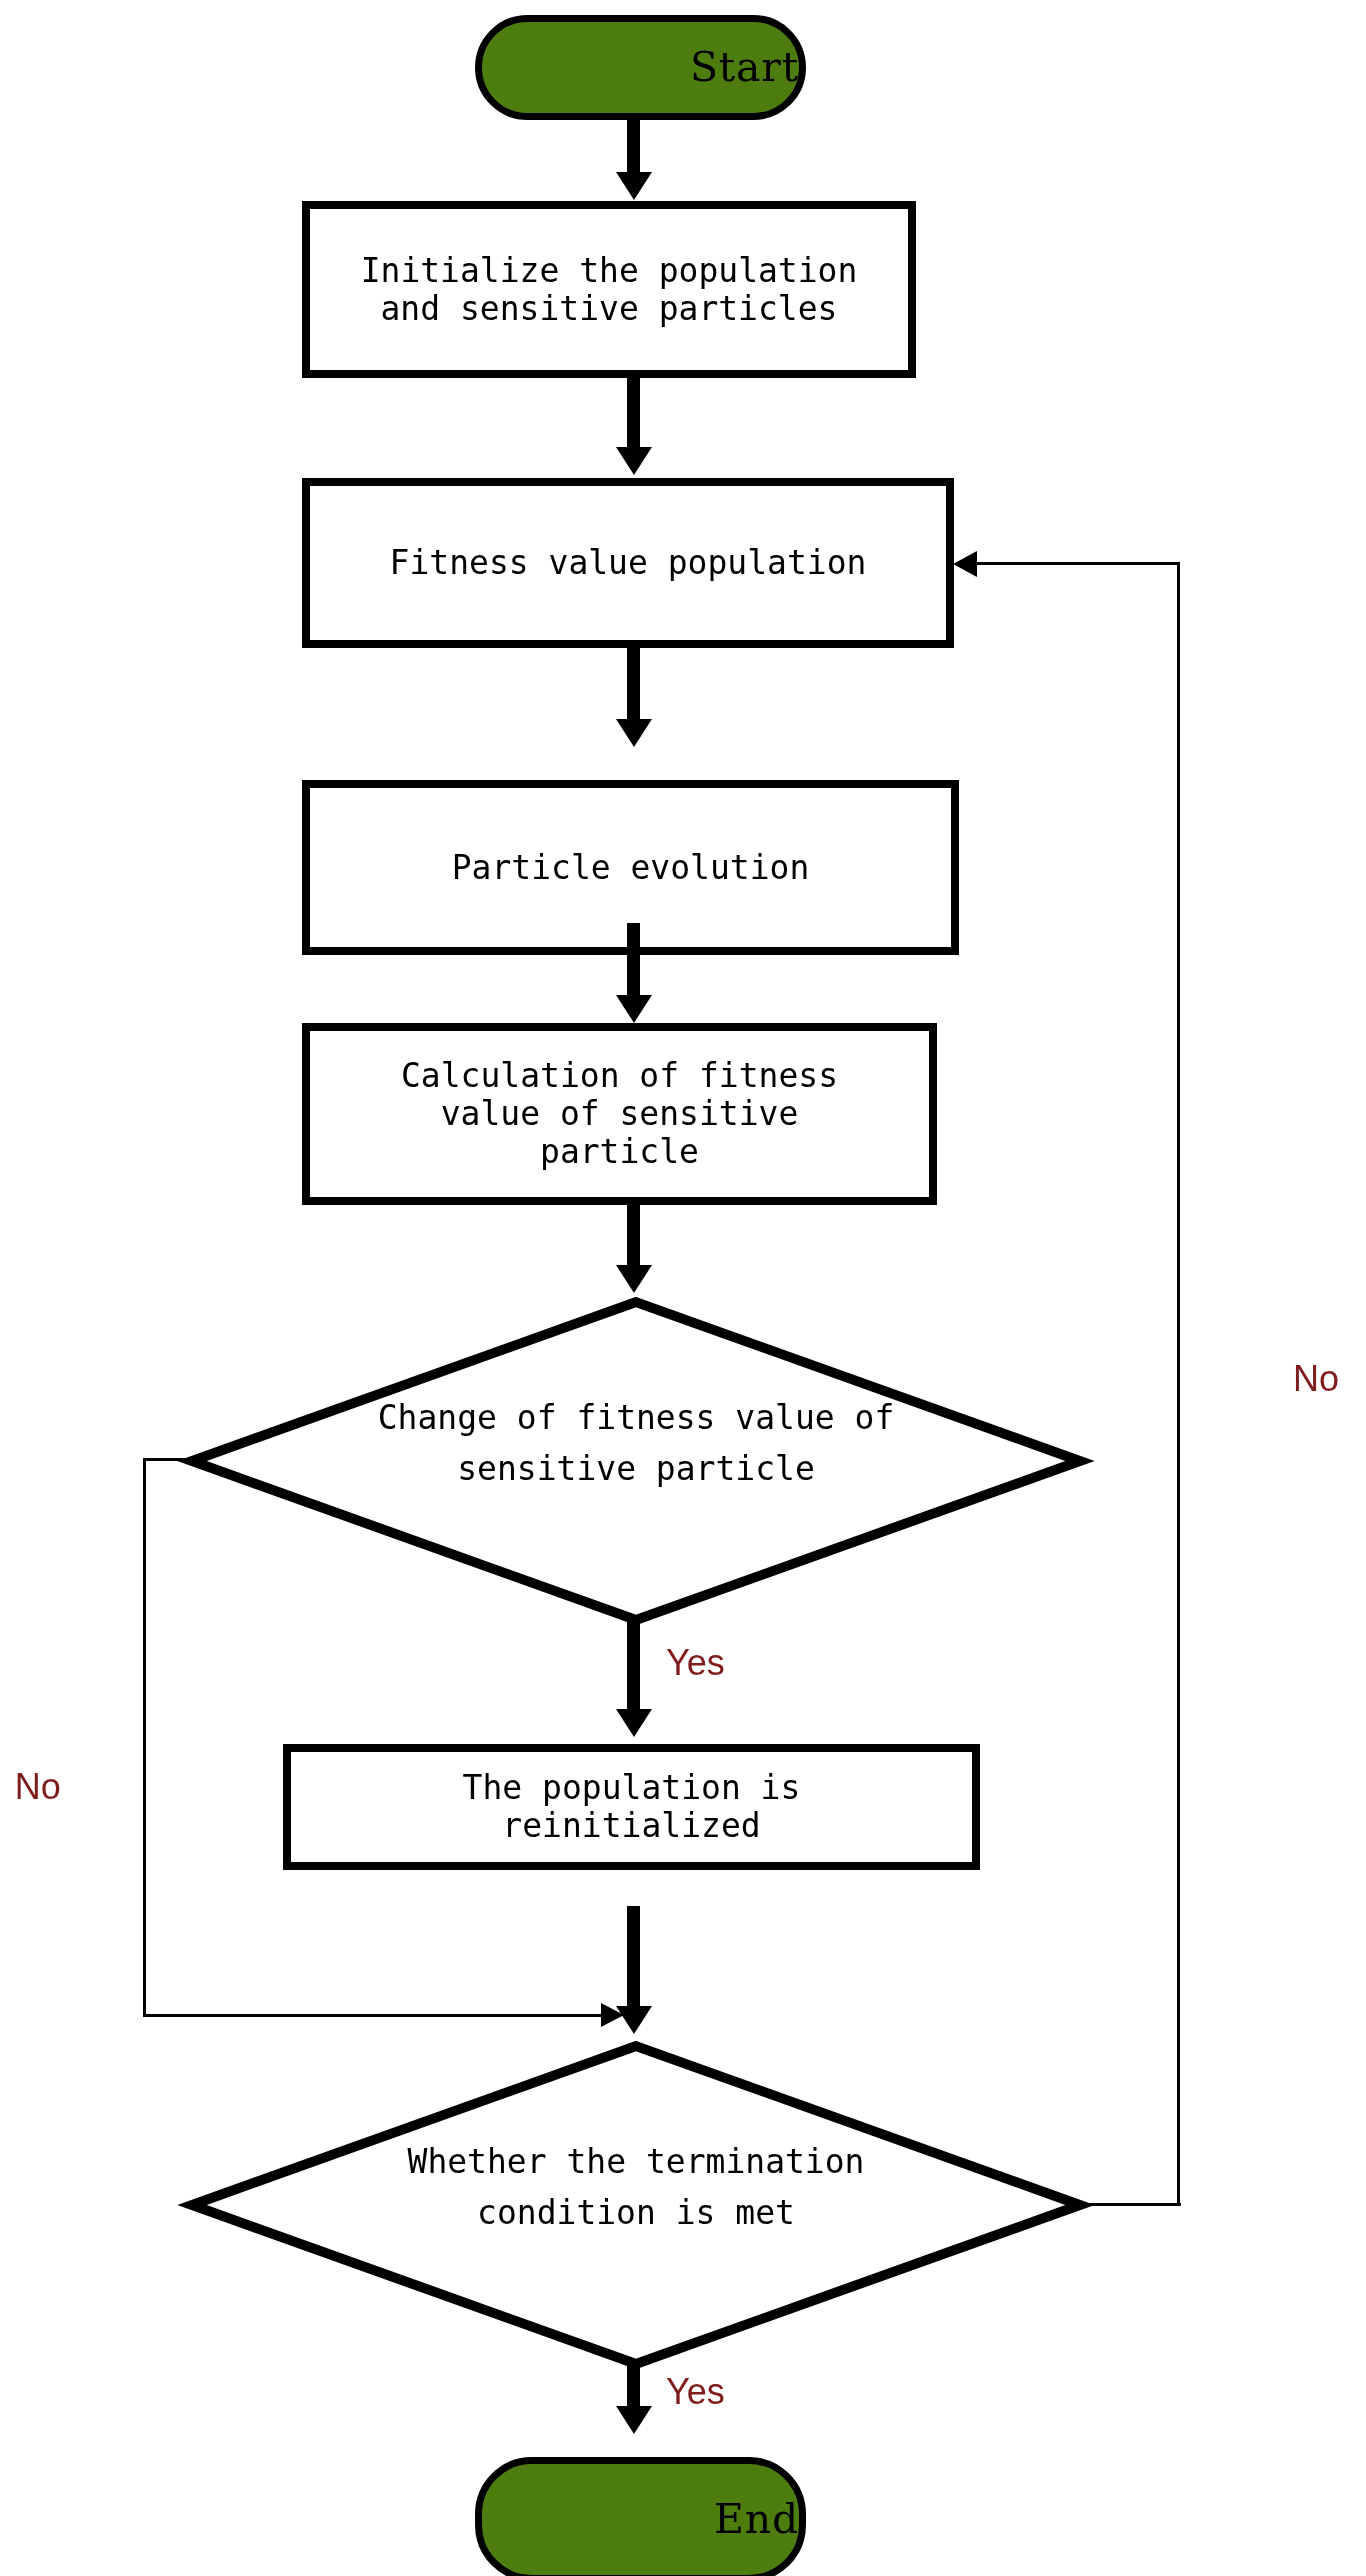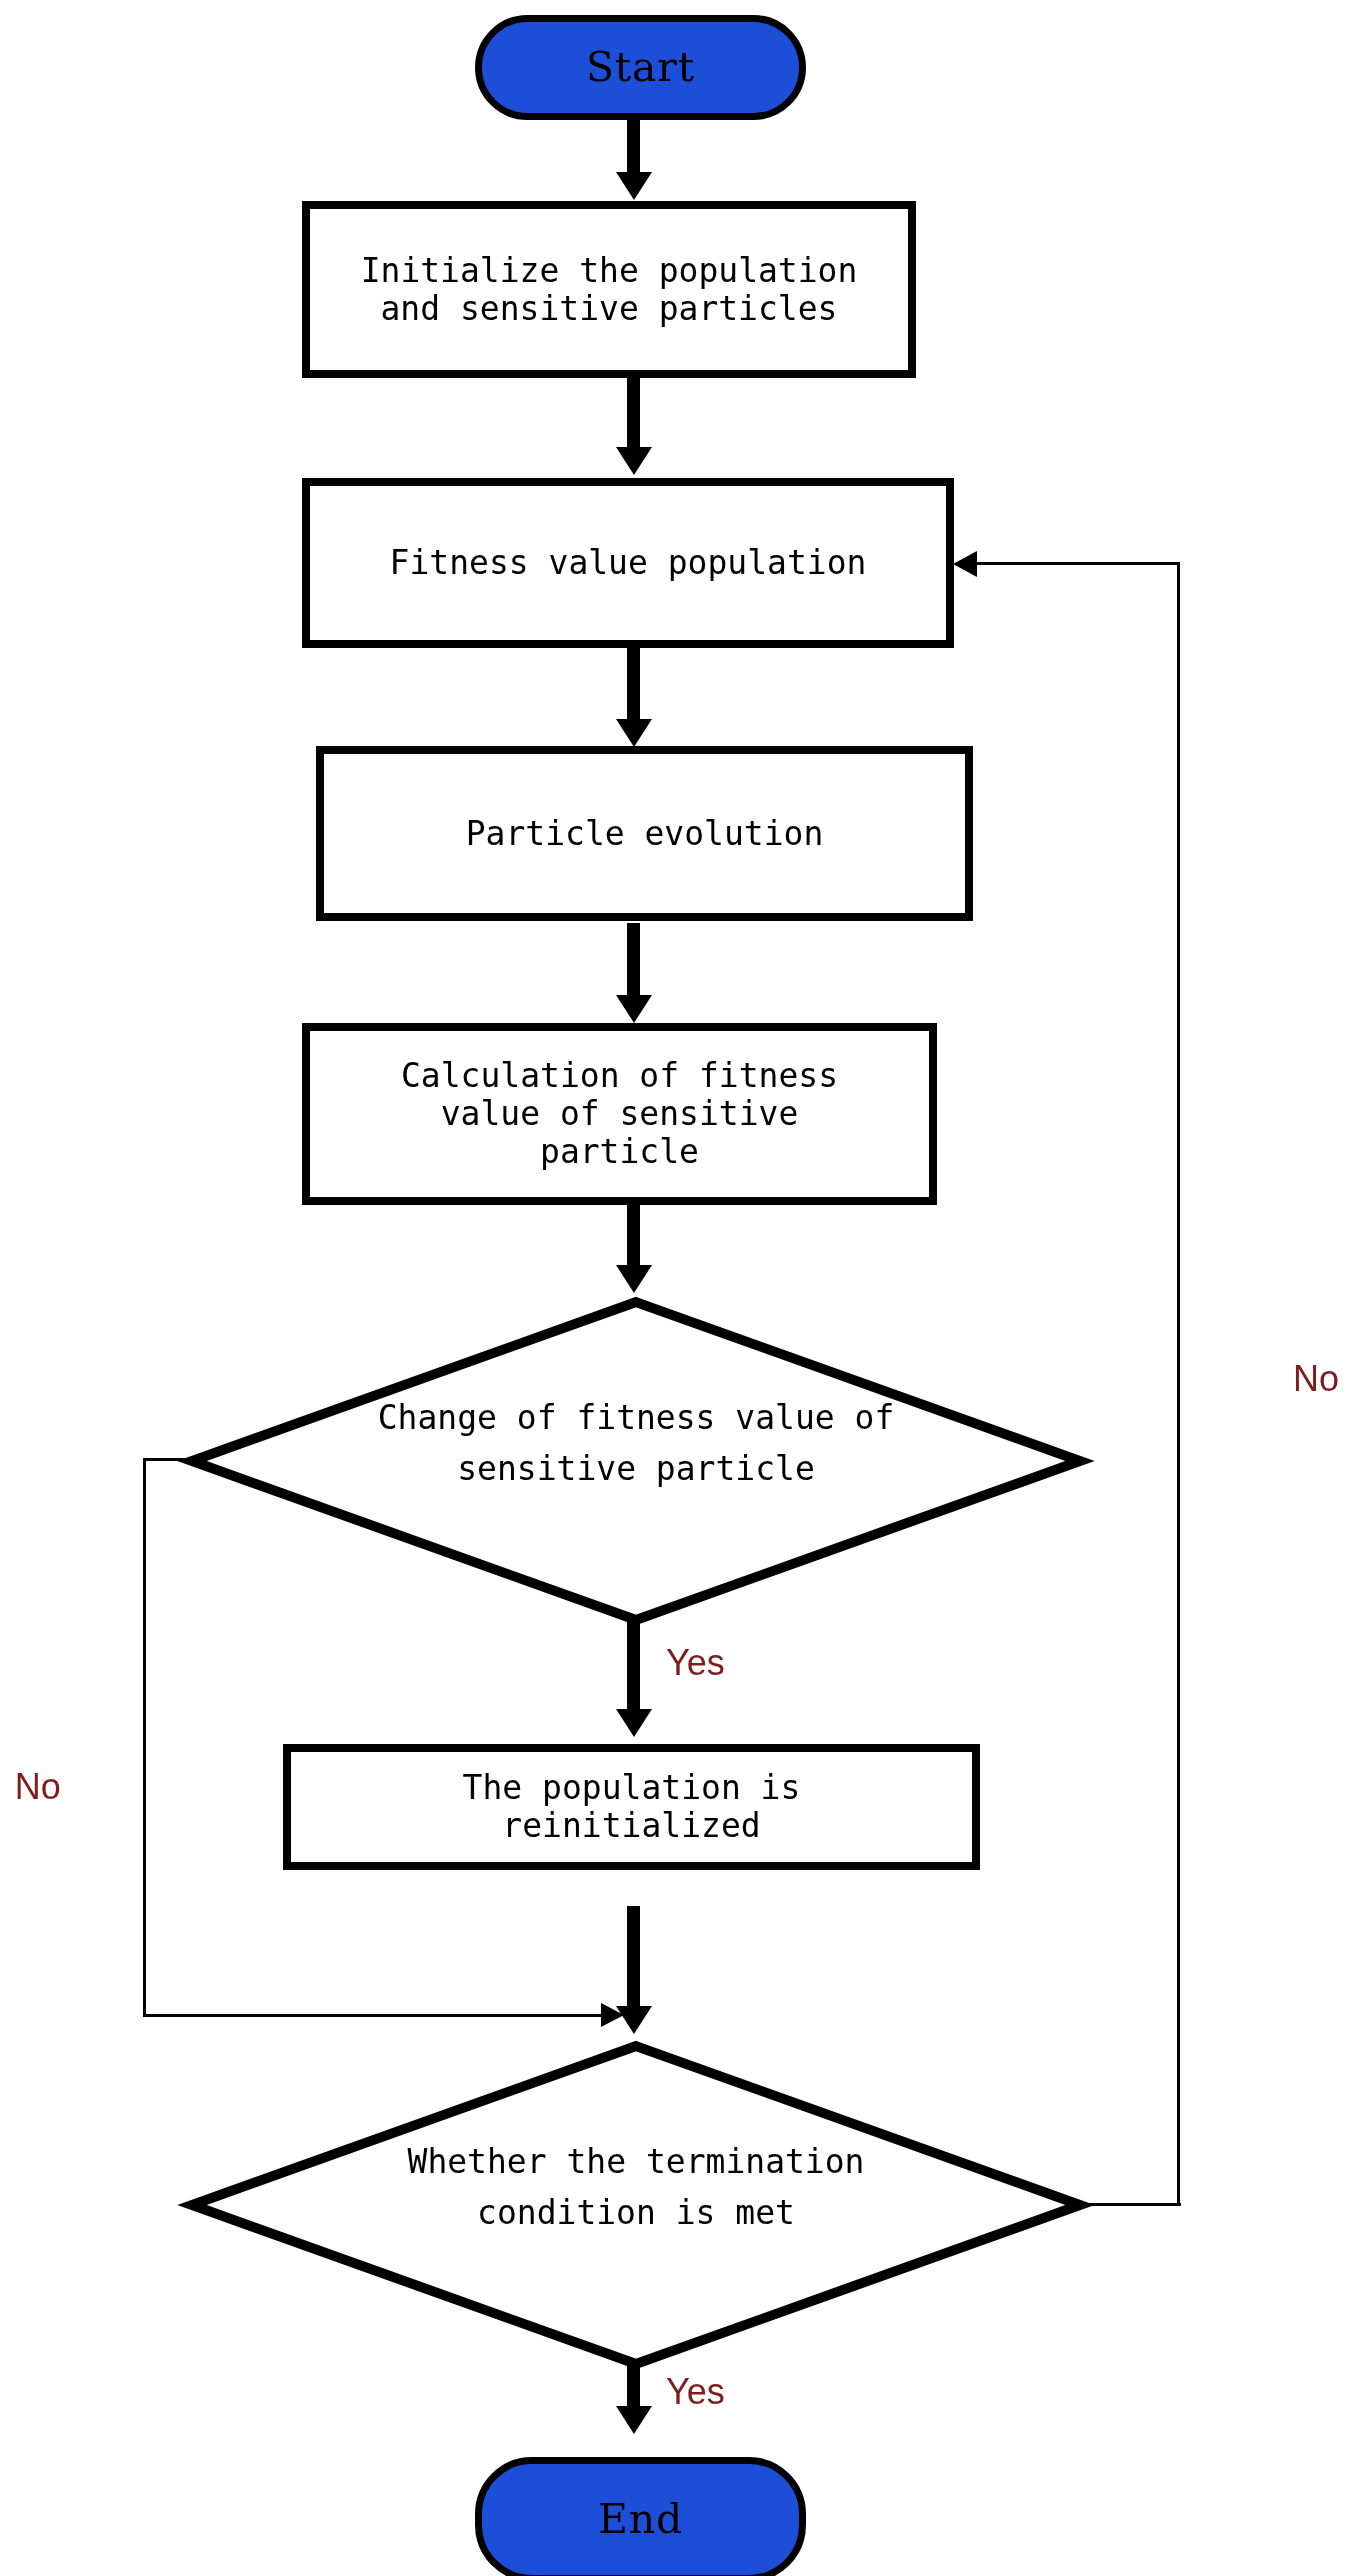--- a/index.html
+++ b/index.html
@@ -16,24 +16,24 @@
     overflow: hidden;
     font-family: "DejaVu Serif", serif;
   }
 
   
   .terminator {
     position: absolute;
     box-sizing: border-box;
     border: 7.4px solid #000;
     border-radius: 57px;
-    background: #1d4ed8;
+    background: #4d7c0f;
     display: flex;
     align-items: center;
-    justify-content: center;
+    justify-content: flex-end;
   }
   .terminator .lbl {
     font-family: "DejaVu Serif", serif;
     font-size: 41px;
     color: #000;
     letter-spacing: 0.8px;
     line-height: 1;
   }
 
   .process {
@@ -137,21 +137,21 @@
   <div class="conn-thick" style="left:627px; top:378px; width:13px; height:70px;"></div>
   <div class="arrowhead-down" style="left:616px; top:447px;"></div>
 
   <div class="process" style="left:302px; top:478px; width:652px; height:170px;">
     <span class="lbl">Fitness value population</span>
   </div>
 
   <div class="conn-thick" style="left:627px; top:648px; width:13px; height:72px;"></div>
   <div class="arrowhead-down" style="left:616px; top:719px;"></div>
 
-  <div class="process" style="left:302px; top:746px; width:657px; height:175px;margin-left:14px;">
+  <div class="process" style="left:302px; top:780px; width:657px; height:175px;">
     <span class="lbl">Particle evolution</span>
   </div>
 
   <div class="conn-thick" style="left:627px; top:923px; width:13px; height:74px;"></div>
   <div class="arrowhead-down" style="left:616px; top:995px;"></div>
 
   <div class="process" style="left:302px; top:1023px; width:635px; height:182px;">
     <span class="lbl">Calculation of fitness
 value of sensitive
 particle</span>

